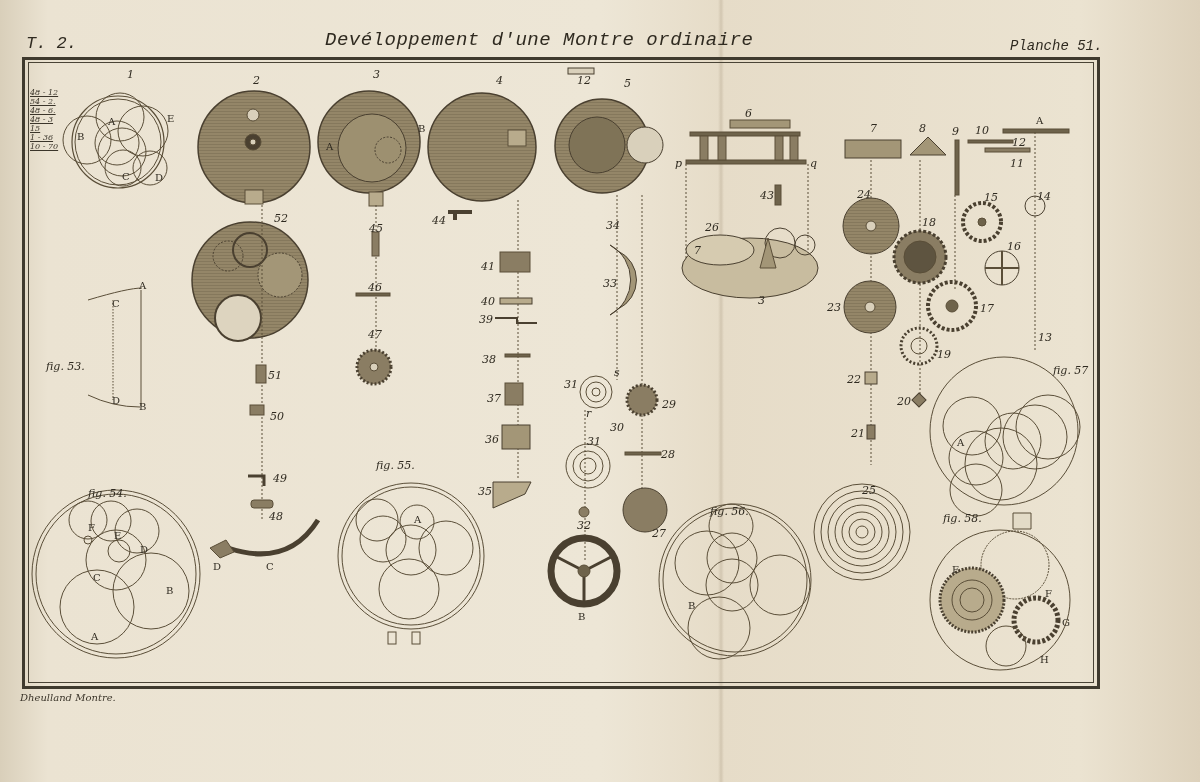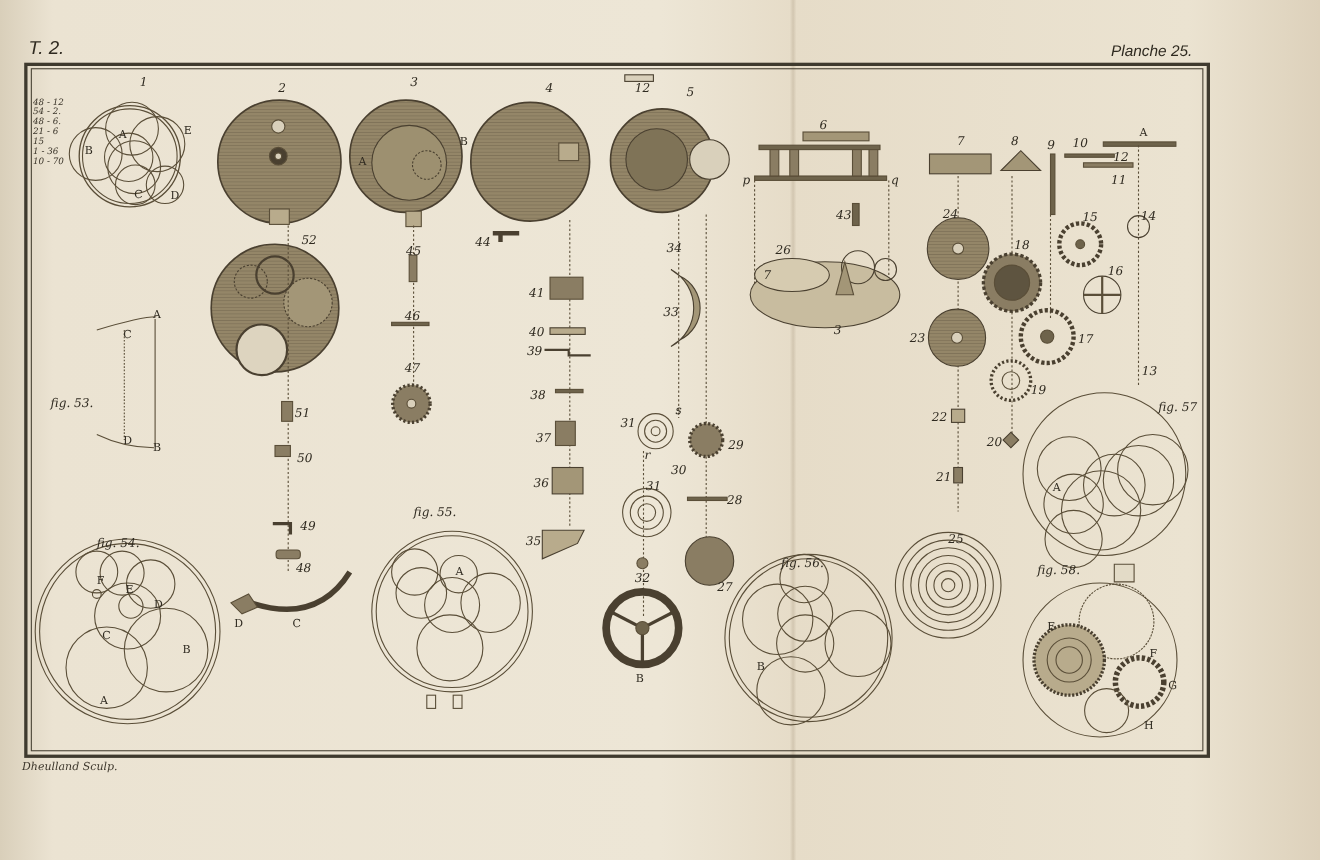--- a/index.html
+++ b/index.html
@@ -1,47 +1,48 @@
 <!DOCTYPE html>
 <html><head>
 <meta charset="utf-8">
 <style>
   html,body{margin:0;padding:0;}
   body{width:1200px;height:782px;overflow:hidden;background:#e6dcc8;font-family:"DejaVu Serif",serif;}
   .page{position:relative;width:1200px;height:782px;background:linear-gradient(90deg,#d9cfba 0%,#ebe3d2 4%,#ede6d6 50%,#e6dcc8 60%,#ebe3d1 90%,#ddd1bb 100%);}
   .fold{position:absolute;left:718px;top:0;width:6px;height:782px;background:linear-gradient(90deg,rgba(0,0,0,0),rgba(120,100,70,.18),rgba(0,0,0,0));}
   .frame-outer{position:absolute;left:22px;top:57px;width:1078px;height:632px;border:3px solid #3f3a2e;box-sizing:border-box;}
   .frame-inner{position:absolute;left:28px;top:62px;width:1066px;height:621px;border:1px solid #4a4436;box-sizing:border-box;}
-  .hdr{position:absolute;font-family:Liberation Sans, sans-serif;font-style:italic;color:#2f2a20;}
+  .hdr{position:absolute;font-family:Liberation Mono, monospace;font-style:italic;color:#2f2a20;}
   .tome{left:26px;top:34px;font-size:17px;}
   .title{left:325px;top:29px;font-size:19px;letter-spacing:.5px;}
   .planche{left:1010px;top:38px;font-size:14px;}
   .sculp{position:absolute;left:20px;top:692px;font-size:10px;font-style:italic;color:#3b352a;}
   svg.plate{position:absolute;left:0;top:0;}
   .lbl{font-family:"DejaVu Serif",serif;font-style:italic;fill:#2f2a20;}
   .cap{font-family:"DejaVu Serif",serif;fill:#2f2a20;}
-  .ratios{position:absolute;left:30px;top:88px;font-size:8px;line-height:9px;font-style:italic;color:#3b352a;}
+  .ratios{position:absolute;left:30px;top:88px;font-size:8px;line-height:9px;font-style:italic;color:#3b352a;text-decoration:underline;}
 </style>
 </head>
 <body>
 
 <div class="page">
   <div class="fold"></div>
 
   <div class="hdr tome">T. 2.</div>
-  <div class="hdr planche">Planche 25.</div>
+  <div class="hdr title">Devéloppement d'une Montre ordinaire</div>
+  <div class="hdr planche">Planche 51.</div>
 
   <div class="frame-outer"></div>
   <div class="frame-inner"></div>
 
   <div class="ratios">
     <div>48 - 12</div>
     <div>54 - 2.</div>
     <div>48 - 6.</div>
-    <div>21 - 6</div>
+    <div>48 - 3</div>
     <div>15</div>
     <div>1 - 36</div>
     <div>10 - 70</div>
   </div>
 
   <svg class="plate" width="1200" height="782" viewBox="0 0 1200 782">
     <defs>
       <pattern id="hatch" width="3" height="3" patternUnits="userSpaceOnUse">
         <rect width="3" height="3" fill="#948668"></rect>
         <line x1="0" y1="0" x2="3" y2="0" stroke="#6e634b" stroke-width=".8"></line>
@@ -395,14 +396,14 @@
       <text x="578" y="620">B</text>
       <text x="688" y="609">B</text>
       <text x="957" y="446">A</text>
       <text x="952" y="573">E</text>
       <text x="1045" y="597">F</text>
       <text x="1062" y="626">G</text>
       <text x="1040" y="663">H</text>
     </g>
   </svg>
 
-  <div class="sculp">Dheulland Sculp.</div>
+  <div class="sculp">Dheulland Montre.</div>
 </div>
 
 </body></html>

